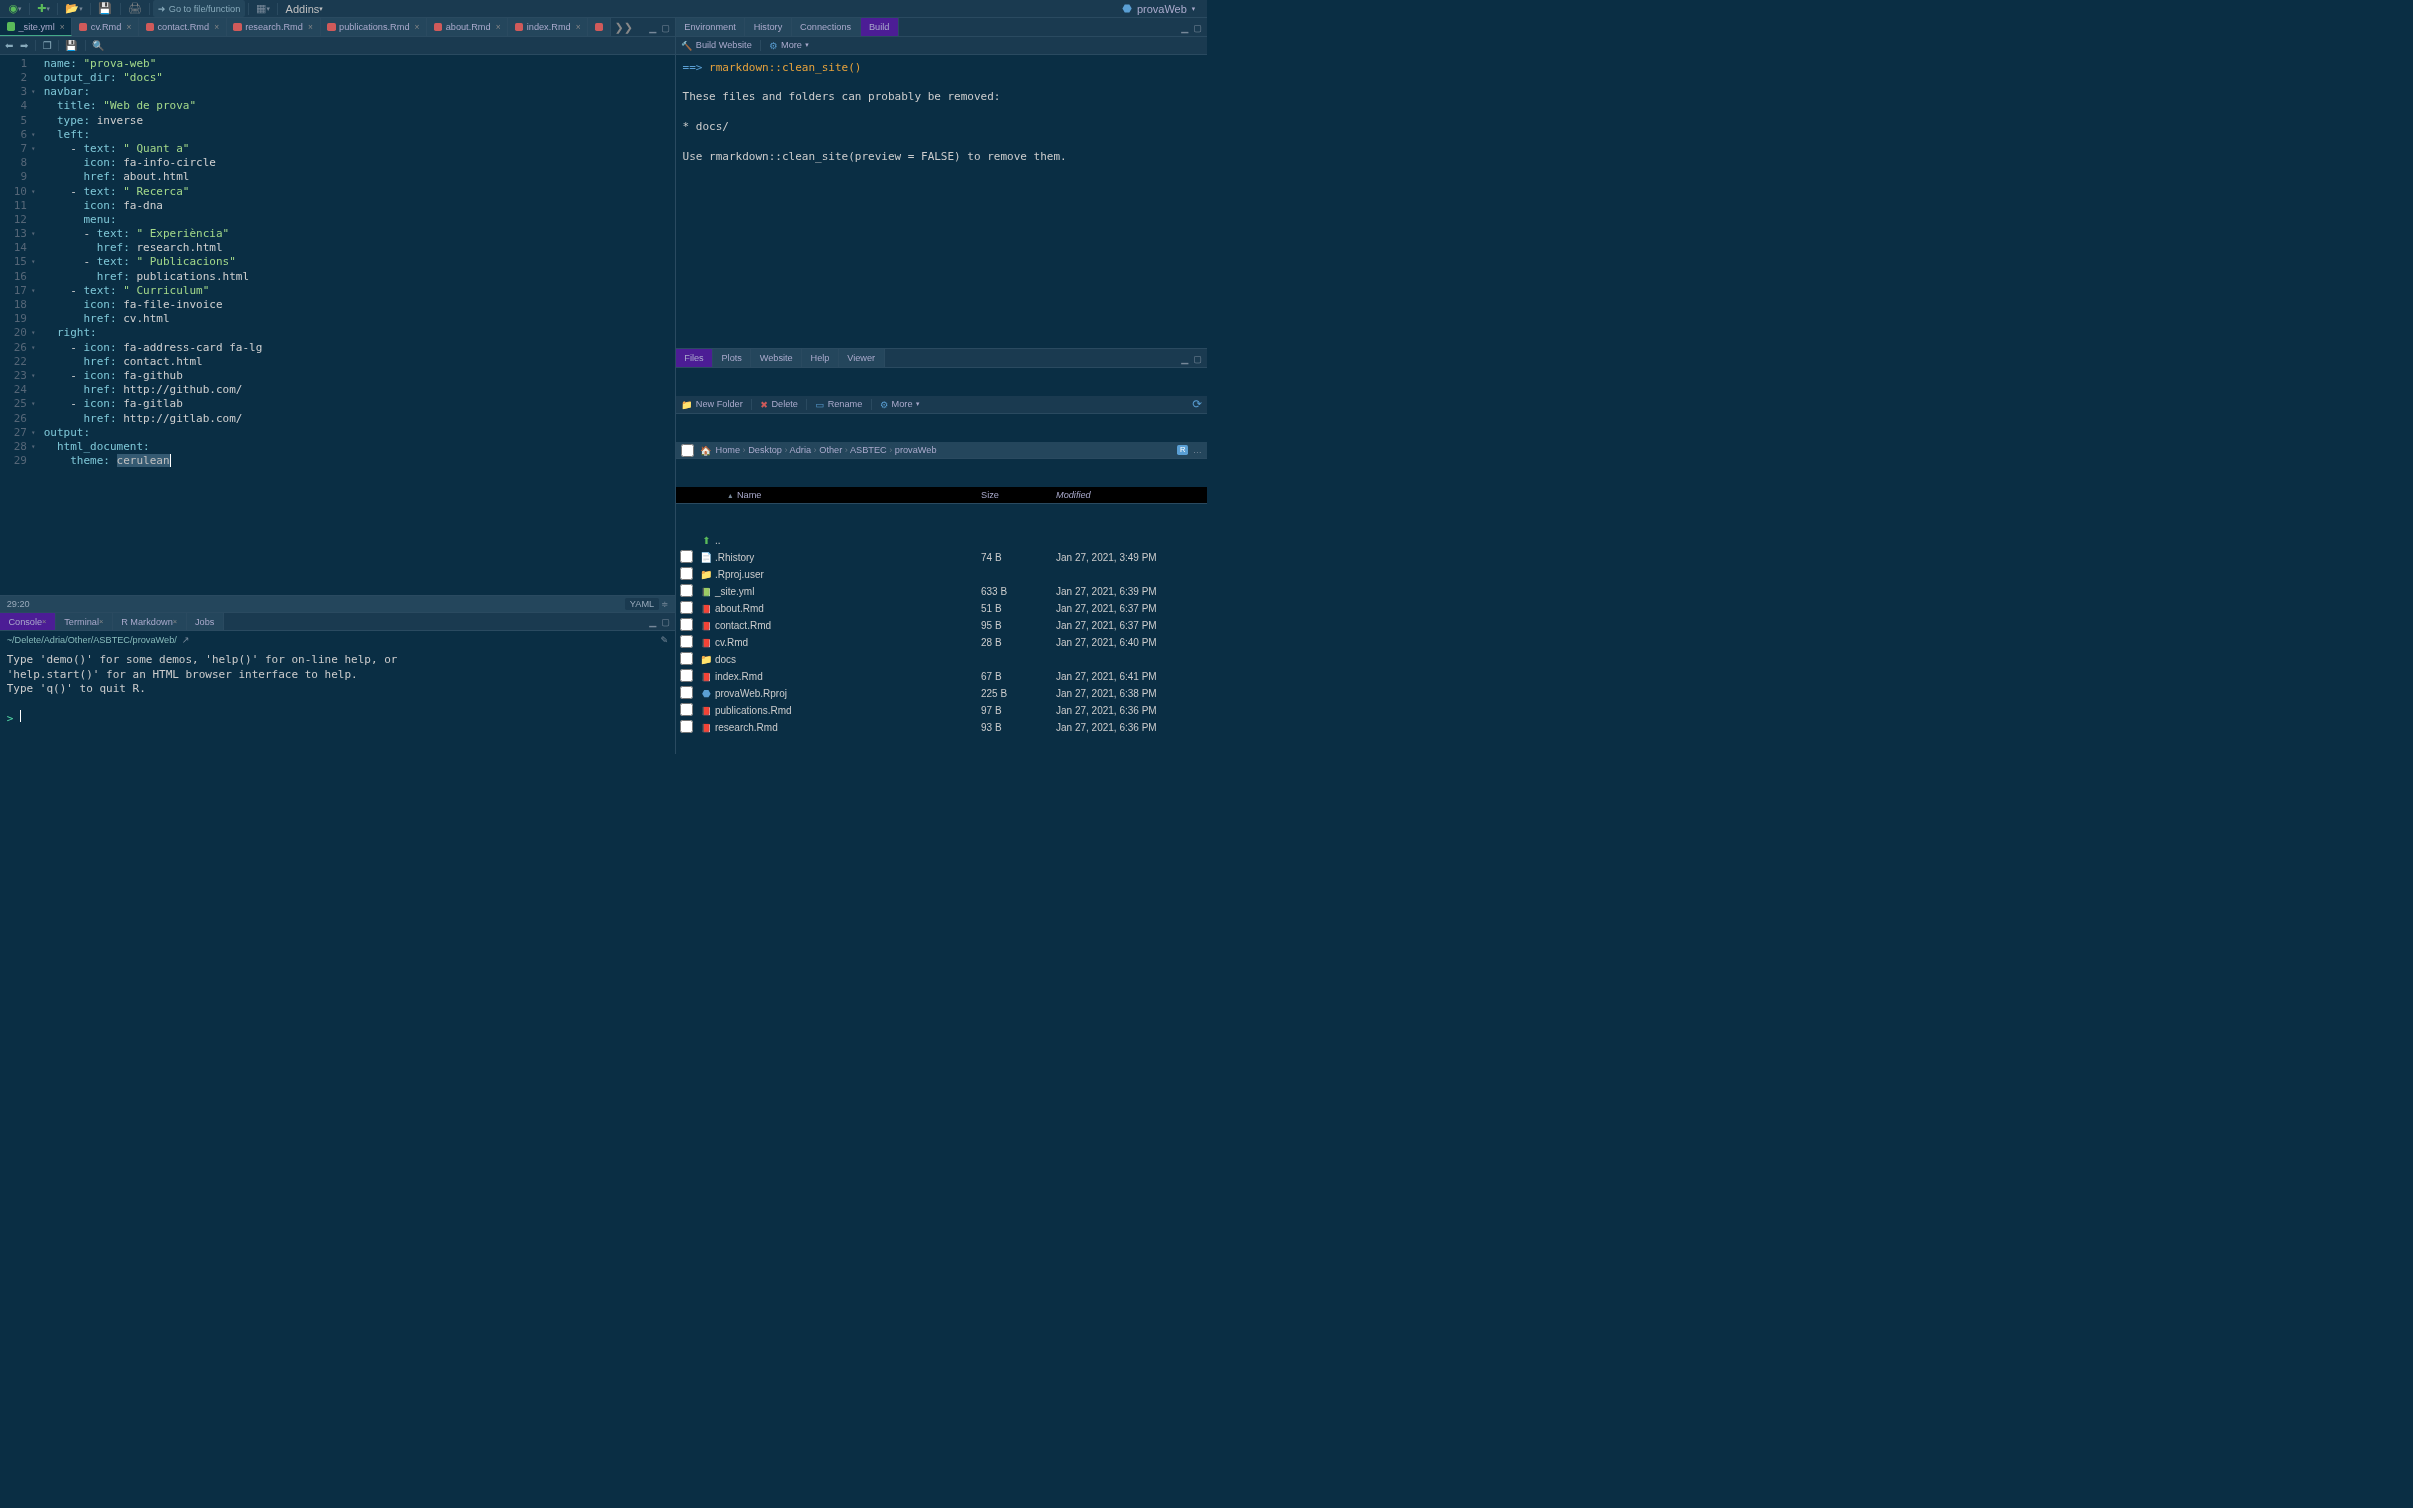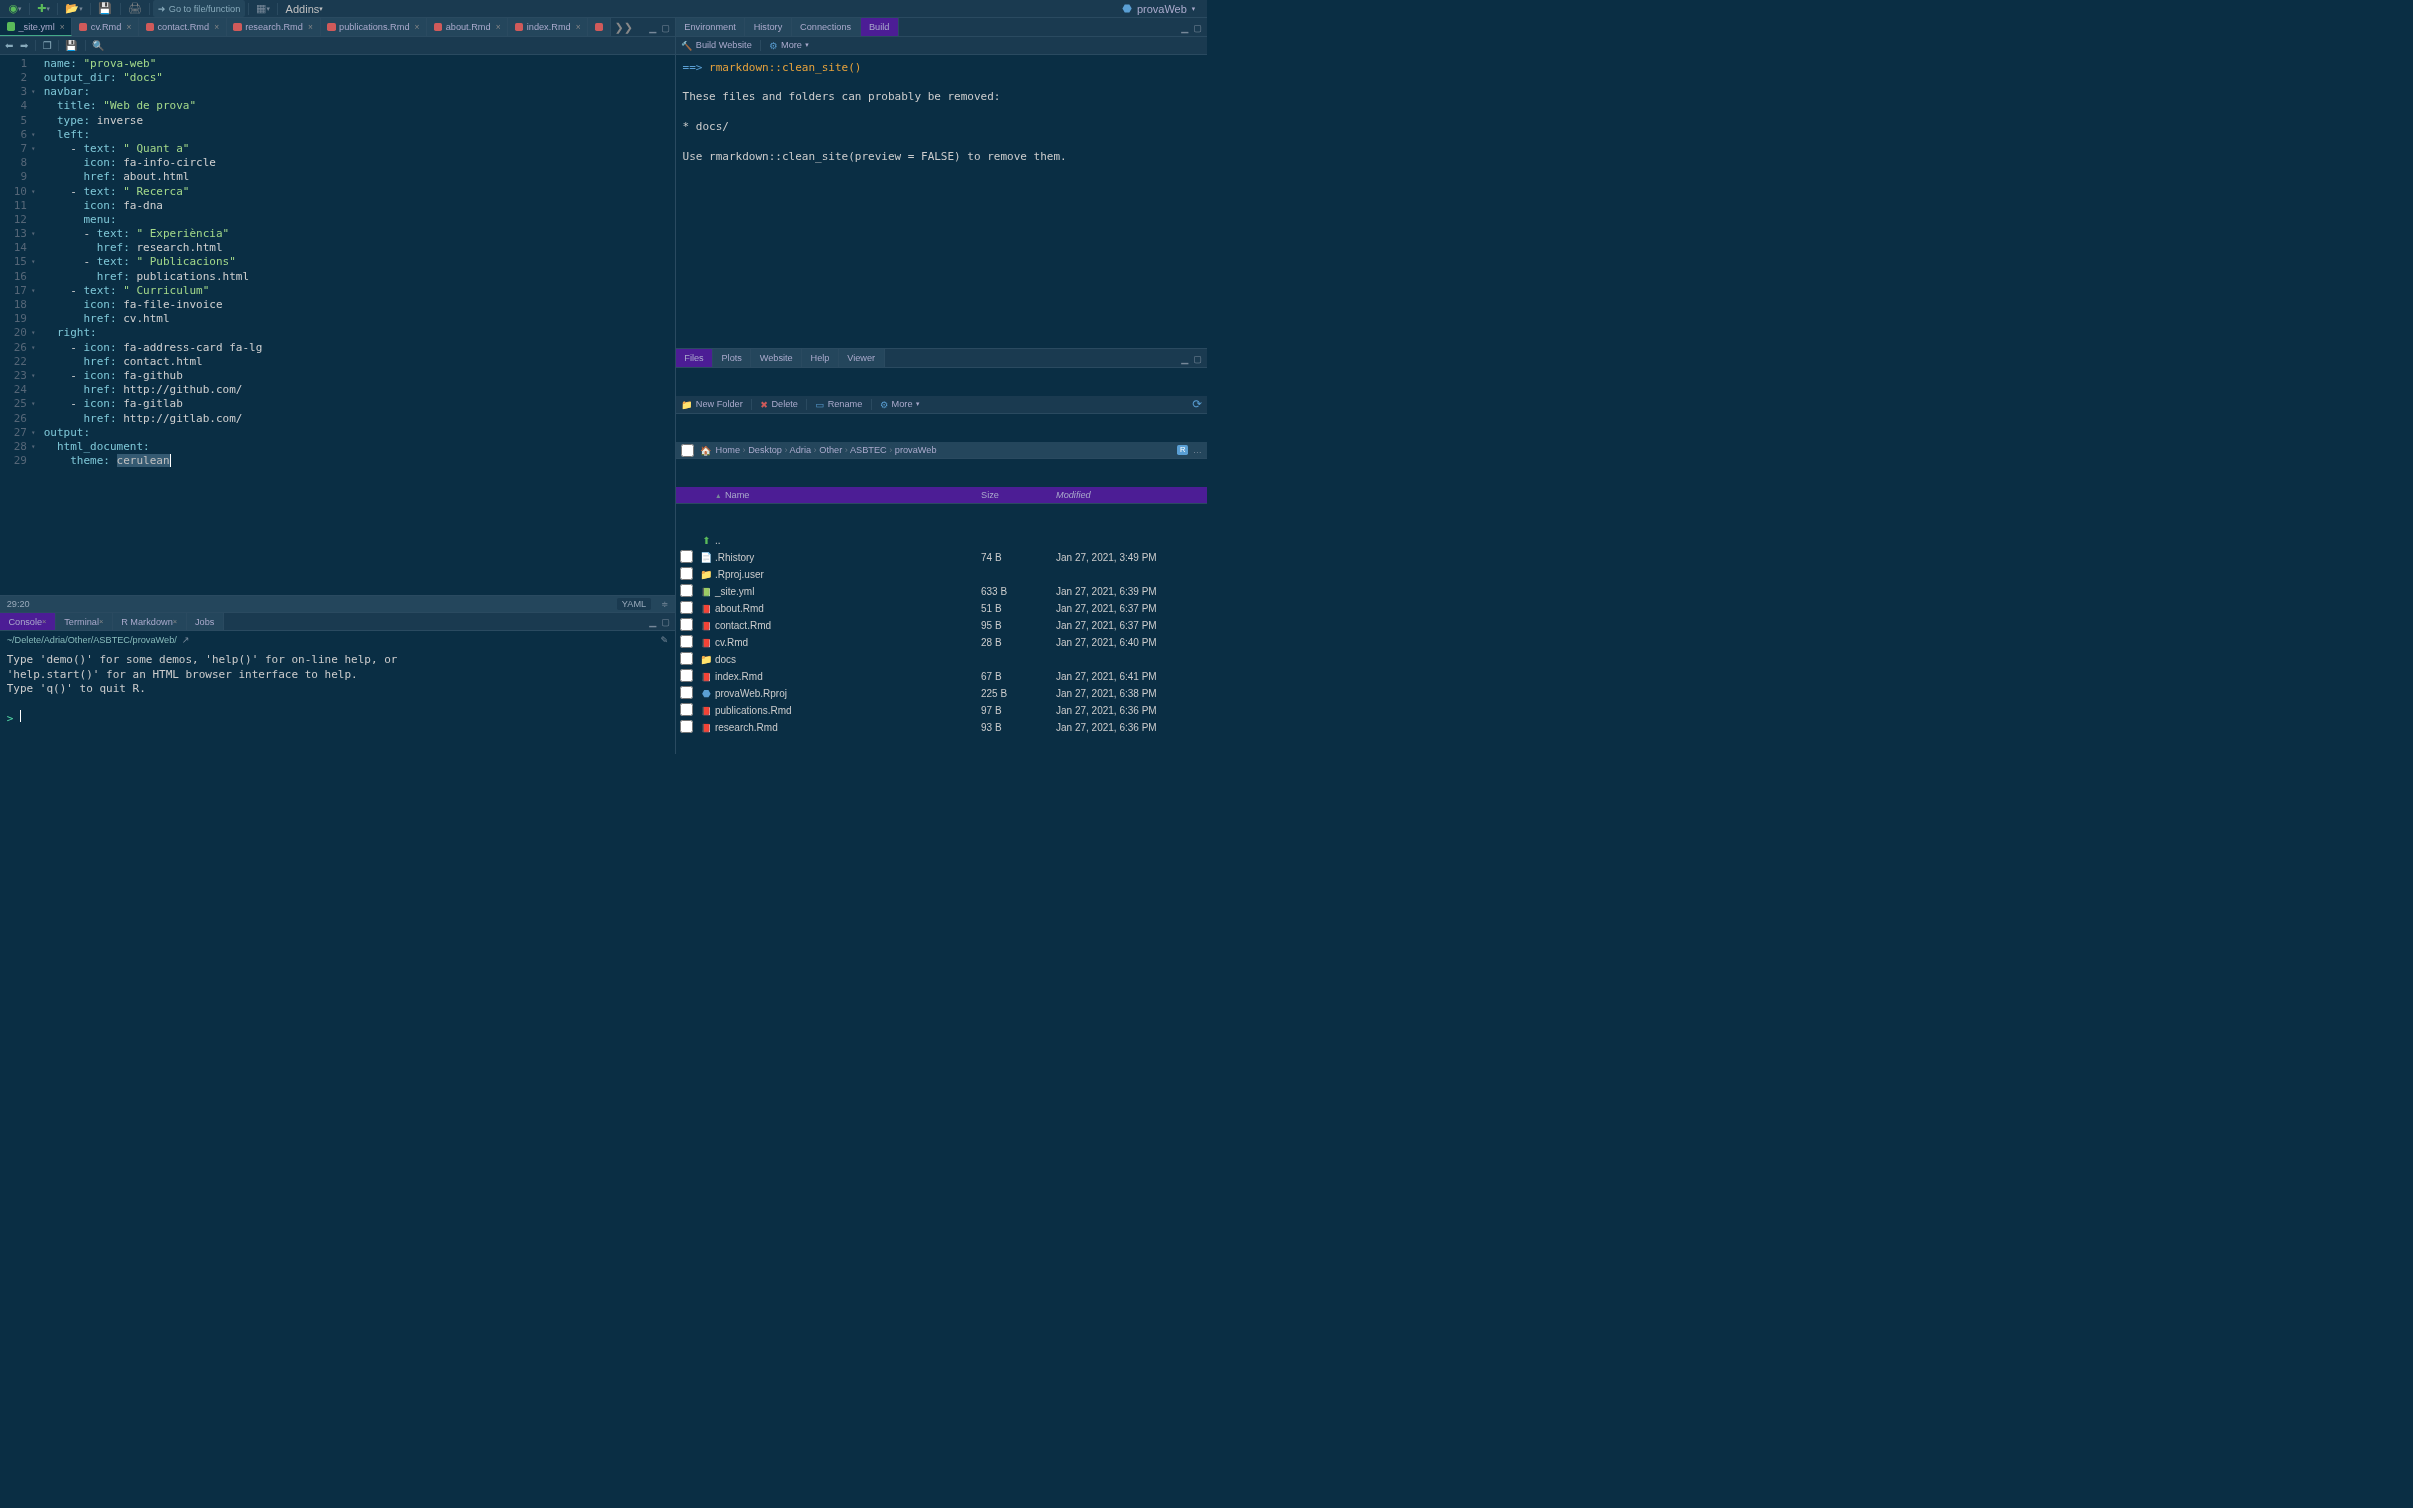--- a/index.html
+++ b/index.html
@@ -71,21 +71,21 @@
 .gutter .fold::after{content:"▾"; position:absolute; right:-8.4px; font-size:7.5px; color:#567;}
 .code { flex:1; padding:1.7px 3.4px 1.7px 11.7px; white-space:pre; overflow:auto;}
 .code .ln{height:14.2px;}
 .k{color:#7fc8d8;} 
 .s{color:#a4d98a;} 
 .v{color:#d0d0d0;} 
 .u{color:#d0d0d0; }
 .sel{background:#355a72;}
 .cursor{border-right:0.8px solid #fff;}
 .status-bar{height:17px;background:#24465c;border-top:0.8px solid #2a4a60;display:flex;align-items:center;padding:0 6.7px;font-size:9.2px;color:#9ab;}
-.status-bar .right{margin-left:auto;display:flex;align-items:center;gap:10px;}
+.status-bar .right{margin-left:auto;display:flex;align-items:center;gap:2px;}
 .lang-pill{background:#1a3a50;padding:0.8px 5px;border-radius:1.7px;}
 
 .console-pane{flex:0 0 142px;display:flex;flex-direction:column;border-top:0.8px solid #2a4a60;}
 .console-path{height:17px;background:#0a2e44;padding:0 6.7px;display:flex;align-items:center;color:#8bb;font-size:9.2px;gap:5px;}
 .console-body{flex:1;padding:5px 6.7px;font-family:"Consolas","Monaco",monospace;font-size:11px;line-height:14.2px;color:#ccc;}
 .prompt{color:#5da;}
 .wand{margin-left:auto;color:#789;}
 
 .build-pane{flex:0 0 45%;display:flex;flex-direction:column;border-bottom:0.8px solid #2a4a60;}
 .panel-tabs{display:flex;background:#1a3a50;height:18.4px;border-bottom:0.8px solid #2a4a60;}
@@ -99,21 +99,21 @@
 
 .files-pane{flex:1;display:flex;flex-direction:column;gap:28px;}
 .files-toolbar{height:18.4px;background:#1a3a50;border-bottom:0.8px solid #2a4a60;display:flex;align-items:center;padding:0 5px;gap:8.4px;font-size:9.2px;}
 .files-toolbar .btn{display:flex;align-items:center;gap:3.4px;cursor:pointer;color:#aac;}
 .files-toolbar .refresh{margin-left:auto;color:#5a9fd4;font-size:11.7px;}
 .breadcrumb{height:17px;background:#24465c;border-bottom:0.8px solid #2a4a60;display:flex;align-items:center;padding:0 5px;font-size:9.2px;color:#aac;gap:3.4px;}
 .breadcrumb .crumb{cursor:pointer;}
 .breadcrumb .chev{color:#678;}
 .breadcrumb .home-icon{color:#e89;}
 .breadcrumb .rtools{margin-left:auto;display:flex;gap:5px;color:#789;}
-.file-header{height:17px;background:#4c1d95;border-bottom:0.8px solid #2a4a60;display:flex;align-items:center;font-size:9.2px;color:#aac;}
+.file-header{height:17px;background:#000000;border-bottom:0.8px solid #2a4a60;display:flex;align-items:center;font-size:9.2px;color:#aac;padding-left:12px;}
 .fh-check{width:22px;text-align:center;}
 .fh-name{flex:1;padding-left:17px;display:flex;align-items:center;gap:3.4px;}
 .fh-size{width:75px;}
 .fh-mod{width:151px;font-style:italic;}
 .file-list{flex:1;overflow:auto;}
 .frow{height:17px;display:flex;align-items:center;font-size:10px;color:#ccc;}
 .fcheck{width:22px;text-align:center;}
 .fcheck input{accent-color:#345;}
 .ficon{width:17px;text-align:center;}
 .fname{flex:1;cursor:pointer;}

